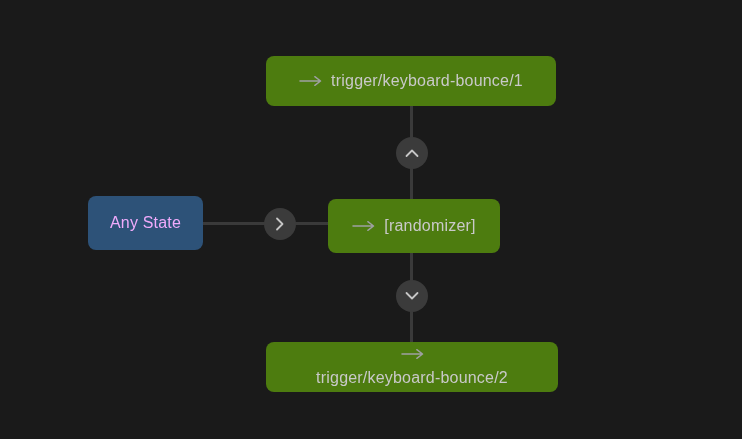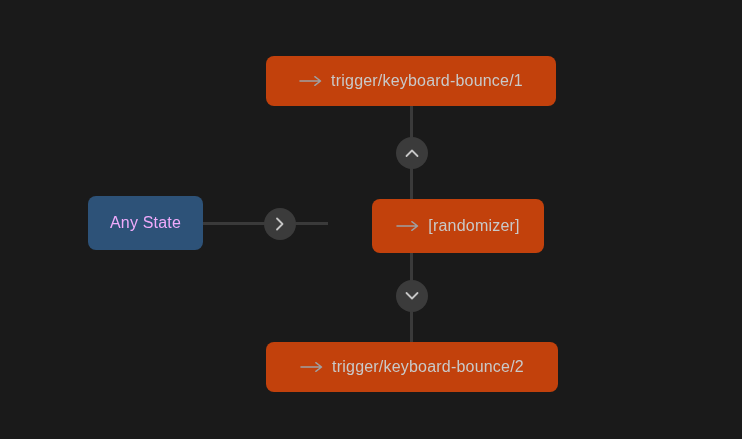--- a/index.html
+++ b/index.html
@@ -14,21 +14,21 @@
     background: #1a1a1a;
     font-family: "Liberation Sans", sans-serif;
     overflow: hidden;
   }
   .node {
     position: absolute;
     display: flex;
     align-items: center;
     justify-content: center;
     gap: 9px;
-    background: #c2410c;
+    background: #4d7c0f;
     color: #c9c9c9;
     border-radius: 8px;
     font-size: 16px;
     letter-spacing: 0.2px;
     white-space: nowrap;
     box-sizing: border-box;
     cursor: default;
   }
   .node--any-state {
     background: #2d5278;
@@ -52,22 +52,22 @@
     display: flex;
     align-items: center;
     justify-content: center;
     z-index: 2;
   }
   .port svg { display: block; }
 
   
   #node-trigger-1   { left: 266px; top: 56px;  width: 290px; height: 50px; }
   #node-any-state   { left: 88px;  top: 196px; width: 115px; height: 54px; }
-  #node-randomizer  { left: 328px; top: 199px; width: 172px; height: 54px; margin-left: 44px; }
-  #node-trigger-2   { left: 266px; top: 342px; width: 292px; height: 50px; }
+  #node-randomizer  { left: 328px; top: 199px; width: 172px; height: 54px; }
+  #node-trigger-2   { left: 266px; top: 342px; width: 292px; height: 50px; flex-direction: column; }
 
   
   #edge-up    { left: 410px; top: 106px; width: 3px;   height: 93px; }
   #edge-right { left: 203px; top: 222px; width: 125px; height: 3px;  }
   #edge-down  { left: 410px; top: 253px; width: 3px;   height: 89px; }
 
   
   #port-up    { left: 396px; top: 137px; }
   #port-right { left: 264px; top: 208px; }
   #port-down  { left: 396px; top: 280px; }

